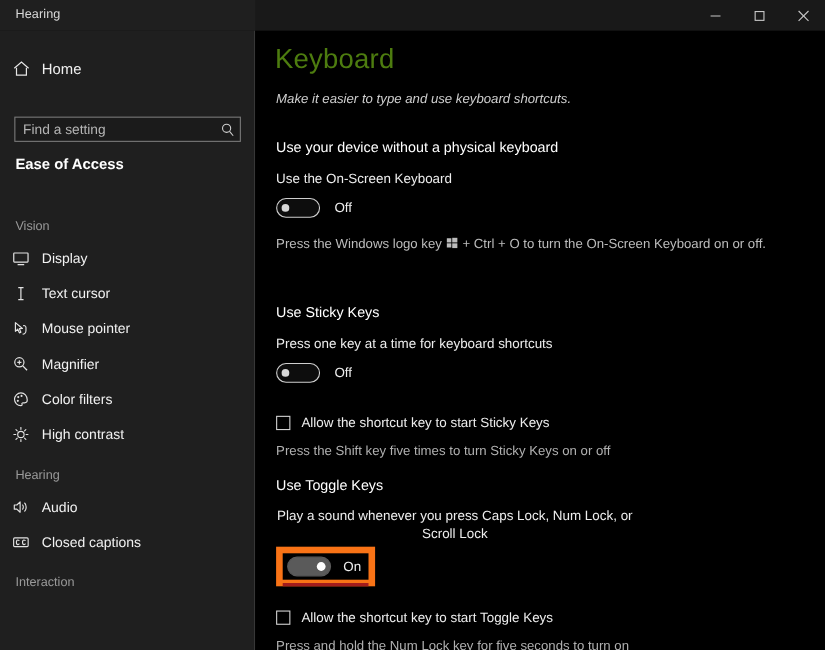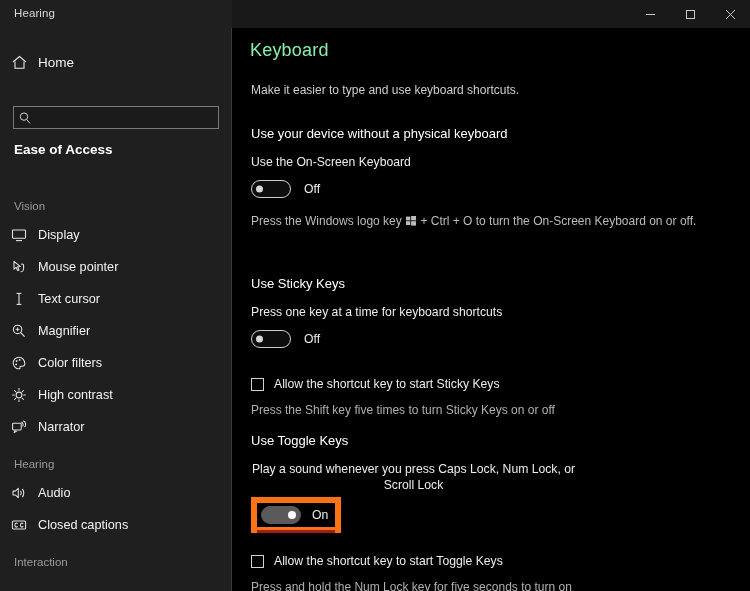--- a/index.html
+++ b/index.html
@@ -77,25 +77,25 @@
   .nav-label{font-size:12.7px;color:#f2f2f2;}
   .spacer-sm{height:8px;}
 
   
   .content{
     position:absolute;left:232px;top:28px;width:518px;height:563px;
     background:#000;overflow:hidden;
   }
   .page-title{
     position:absolute;left:18px;top:12px;
-    font-size:18px;color:#86efac;font-weight:normal;letter-spacing:.2px;
+    font-size:25px;color:#4d7c0f;font-weight:normal;letter-spacing:.2px;
   }
   .page-sub{
     position:absolute;left:19px;top:55px;
-    font-size:12px;color:#cfcfcf;
+    font-size:12px;color:#cfcfcf;font-style:italic;
   }
 
   .section{position:absolute;left:19px;width:480px;}
   .sec-head{
     font-size:13px;color:#ffffff;font-weight:normal;margin:0 0 13px 0;
   }
   .field-label{font-size:12.2px;color:#ededed;margin:0 0 8px 0;line-height:16px;}
   .help-text{font-size:12px;color:#bcbcbc;line-height:16.5px;margin:0;}
   .help-text.dim{color:#b0b0b0;}
 
@@ -172,20 +172,21 @@
       <span class="home-icon">
         <svg width="17" height="17" viewBox="0 0 17 17">
           <path d="M2 8 L8.5 2.5 L15 8" fill="none" stroke="currentColor" stroke-width="1.1"></path>
           <path d="M4 7.6 V14.2 H13 V7.6" fill="none" stroke="currentColor" stroke-width="1.1"></path>
         </svg>
       </span>
       <span class="home-label">Home</span>
     </div>
 
     <div class="search-wrap">
+      <input class="search-input" type="text" placeholder="Find a setting" style="">
       <span class="search-icon">
         <svg width="14" height="14" viewBox="0 0 14 14">
           <circle cx="6" cy="5.6" r="3.7" fill="none" stroke="currentColor" stroke-width="1"></circle>
           <line x1="8.7" y1="8.5" x2="12" y2="12.4" stroke="currentColor" stroke-width="1"></line>
         </svg>
       </span>
     </div>
 
     <div class="ease-title">Ease of Access</div>
 
@@ -199,36 +200,36 @@
             <rect x="1.5" y="3" width="13" height="8.2" rx="0.6" fill="none" stroke="currentColor" stroke-width="1.1"></rect>
             <line x1="5" y1="13.6" x2="11" y2="13.6" stroke="currentColor" stroke-width="1.1"></line>
           </svg>
         </span>
         <span class="nav-label">Display</span>
       </div>
 
       <div class="nav-item">
         <span class="nav-ico">
           <svg width="16" height="16" viewBox="0 0 16 16">
-            <path d="M3 2.3 L3 10.2 L5.1 8.3 L6.6 11.6 L8 11 L6.6 7.8 L9.4 7.6 Z" fill="none" stroke="currentColor" stroke-width="1.05" stroke-linejoin="round"></path>
-            <path d="M10 5.2 C11.4 4.6 12.6 5.4 12.6 6.8 L12.6 9.4 C12.6 11.4 11.3 12.8 9.6 12.8" fill="none" stroke="currentColor" stroke-width="1.05"></path>
-          </svg>
-        </span>
-        <span class="nav-label">Mouse pointer</span>
-      </div>
-
-      <div class="nav-item">
-        <span class="nav-ico">
-          <svg width="16" height="16" viewBox="0 0 16 16">
             <line x1="8" y1="2.4" x2="8" y2="13.4" stroke="currentColor" stroke-width="1.1"></line>
             <line x1="5.6" y1="2.4" x2="10.4" y2="2.4" stroke="currentColor" stroke-width="1.1"></line>
             <line x1="5.6" y1="13.4" x2="10.4" y2="13.4" stroke="currentColor" stroke-width="1.1"></line>
           </svg>
         </span>
         <span class="nav-label">Text cursor</span>
+      </div>
+
+      <div class="nav-item">
+        <span class="nav-ico">
+          <svg width="16" height="16" viewBox="0 0 16 16">
+            <path d="M3 2.3 L3 10.2 L5.1 8.3 L6.6 11.6 L8 11 L6.6 7.8 L9.4 7.6 Z" fill="none" stroke="currentColor" stroke-width="1.05" stroke-linejoin="round"></path>
+            <path d="M10 5.2 C11.4 4.6 12.6 5.4 12.6 6.8 L12.6 9.4 C12.6 11.4 11.3 12.8 9.6 12.8" fill="none" stroke="currentColor" stroke-width="1.05"></path>
+          </svg>
+        </span>
+        <span class="nav-label">Mouse pointer</span>
       </div>
 
       <div class="nav-item">
         <span class="nav-ico">
           <svg width="16" height="16" viewBox="0 0 16 16">
             <circle cx="6.6" cy="6.4" r="4.2" fill="none" stroke="currentColor" stroke-width="1.1"></circle>
             <line x1="9.7" y1="9.6" x2="13.6" y2="13.6" stroke="currentColor" stroke-width="1.2"></line>
             <line x1="4.7" y1="6.4" x2="8.5" y2="6.4" stroke="currentColor" stroke-width="1"></line>
             <line x1="6.6" y1="4.5" x2="6.6" y2="8.3" stroke="currentColor" stroke-width="1"></line>
           </svg>
@@ -260,31 +261,20 @@
               <line x1="3.5" y1="3.5" x2="4.7" y2="4.7"></line>
                 <line x1="11.3" y1="11.3" x2="12.5" y2="12.5"></line>
               <line x1="12.5" y1="3.5" x2="11.3" y2="4.7"></line>
                 <line x1="4.7" y1="11.3" x2="3.5" y2="12.5"></line>
             </g>
           </svg>
         </span>
         <span class="nav-label">High contrast</span>
       </div>
 
-      <div class="nav-item">
-        <span class="nav-ico">
-          <svg width="16" height="16" viewBox="0 0 16 16">
-            <rect x="1.6" y="4.3" width="8.6" height="6.6" rx="0.8" fill="none" stroke="currentColor" stroke-width="1.05"></rect>
-            <path d="M10.4 3.1 C12.3 3.9 12.6 6.1 11.5 7.4" fill="none" stroke="currentColor" stroke-width="1.05"></path>
-            <path d="M12.2 1.7 C15 2.9 15.3 6.3 13.6 8.2" fill="none" stroke="currentColor" stroke-width="1.05"></path>
-            <path d="M4.2 10.9 L3.2 13.6 L6 11.9" fill="none" stroke="currentColor" stroke-width="1.05" stroke-linejoin="round"></path>
-          </svg>
-        </span>
-        <span class="nav-label">Narrator</span>
-      </div>
 
       <div class="spacer-sm"></div>
 
       <div class="group-head">Hearing</div>
 
       <div class="nav-item">
         <span class="nav-ico">
           <svg width="16" height="16" viewBox="0 0 16 16">
             <path d="M2 6.1 L4.3 6.1 L7.3 3.3 L7.3 12.7 L4.3 9.9 L2 9.9 Z" fill="none" stroke="currentColor" stroke-width="1.05" stroke-linejoin="round"></path>
             <path d="M9.3 5.8 C10.5 6.8 10.5 9.2 9.3 10.2" fill="none" stroke="currentColor" stroke-width="1.05"></path>

